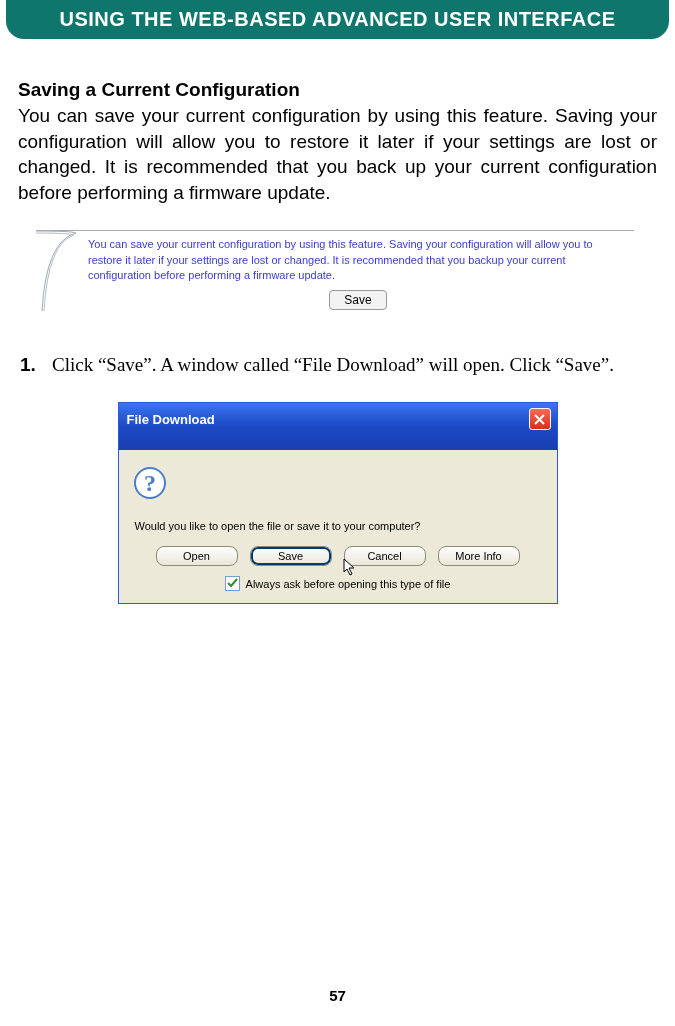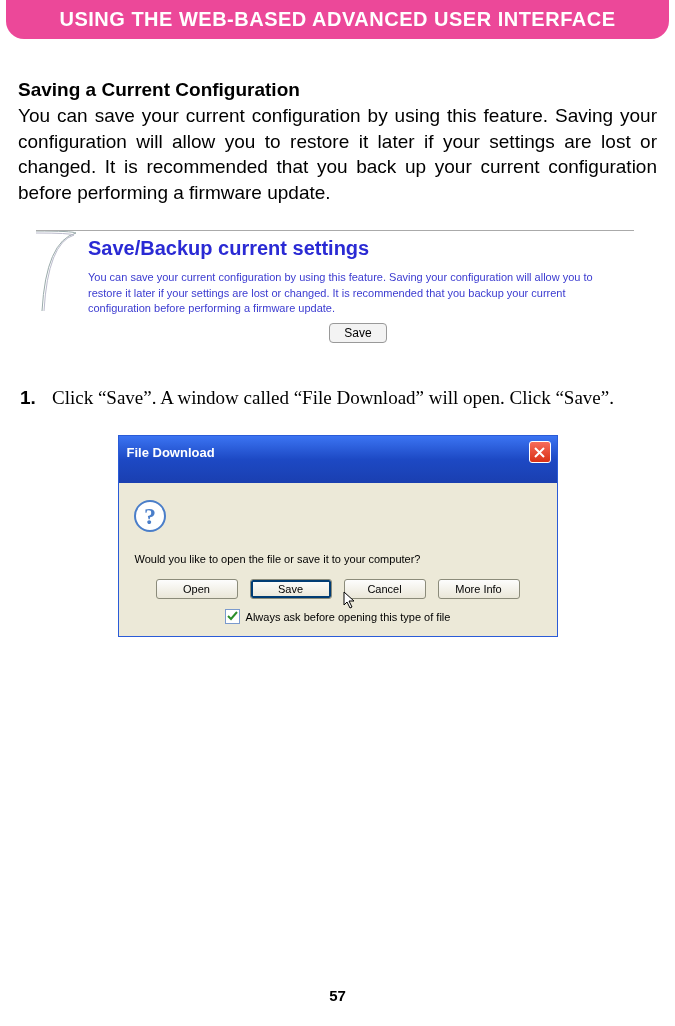--- a/index.html
+++ b/index.html
@@ -5,21 +5,21 @@
   body {
     margin: 0;
     padding: 0;
     background: #fff;
     font-family: Arial, sans-serif;
     width: 675px;
     height: 1026px;
     position: relative;
   }
   .header-bar {
-    background: #ec4899;
+    background: #0f766e;
     color: #fff;
     text-align: center;
     padding: 8px 0;
     border-radius: 0 0 18px 18px;
     margin: 0 6px;
     font-weight: 600;
     font-size: 20px;
     font-stretch: condensed;
     letter-spacing: 0.5px;
   }
@@ -159,21 +159,21 @@
     gap: 12px;
     justify-content: center;
     margin-bottom: 10px;
     position: relative;
   }
   .xp-button {
     width: 80px;
     padding: 3px 0;
     background: linear-gradient(to bottom, #fdfdfd, #eae7d8);
     border: 1px solid #8b8b7a;
-    border-radius: 3px;
+    border-radius: 8px;
     text-align: center;
     font-size: 11px;
   }
   .xp-button.default {
     box-shadow: 0 0 0 2px #003c74 inset;
   }
   .cursor {
     position: absolute;
     left: 210px;
     top: 12px;
@@ -217,21 +217,20 @@
 
   <div class="section-title">Saving a Current Configuration</div>
   <div class="section-body">You can save your current configuration by using this feature. Saving your configuration will allow you to restore it later if your settings are lost or changed. It is recommended that you back up your current configuration before performing a firmware update.</div>
 
   <div class="browser-panel">
     <svg class="panel-curve" viewBox="0 0 44 80">
       <path d="M0 0 Q 36 0 40 2 Q 10 10 6 80" fill="none" stroke="#9aa" stroke-width="1"></path>
       <path d="M0 2 Q 34 2 38 4 Q 12 12 8 80" fill="none" stroke="#bbc" stroke-width="1"></path>
     </svg>
     <div class="panel-content">
-      <div class="panel-heading">Save/Backup current settings</div>
       <div class="panel-text">You can save your current configuration by using this feature. Saving your configuration will allow you to restore it later if your settings are lost or changed. It is recommended that you backup your current configuration before performing a firmware update.</div>
       <div class="panel-button-row">
         <span class="save-btn">Save</span>
       </div>
     </div>
   </div>
 
   <div class="step-row">
     <div class="step-num">1.</div>
     <div class="step-text">Click “Save”. A window called “File Download” will open. Click “Save”.</div>

